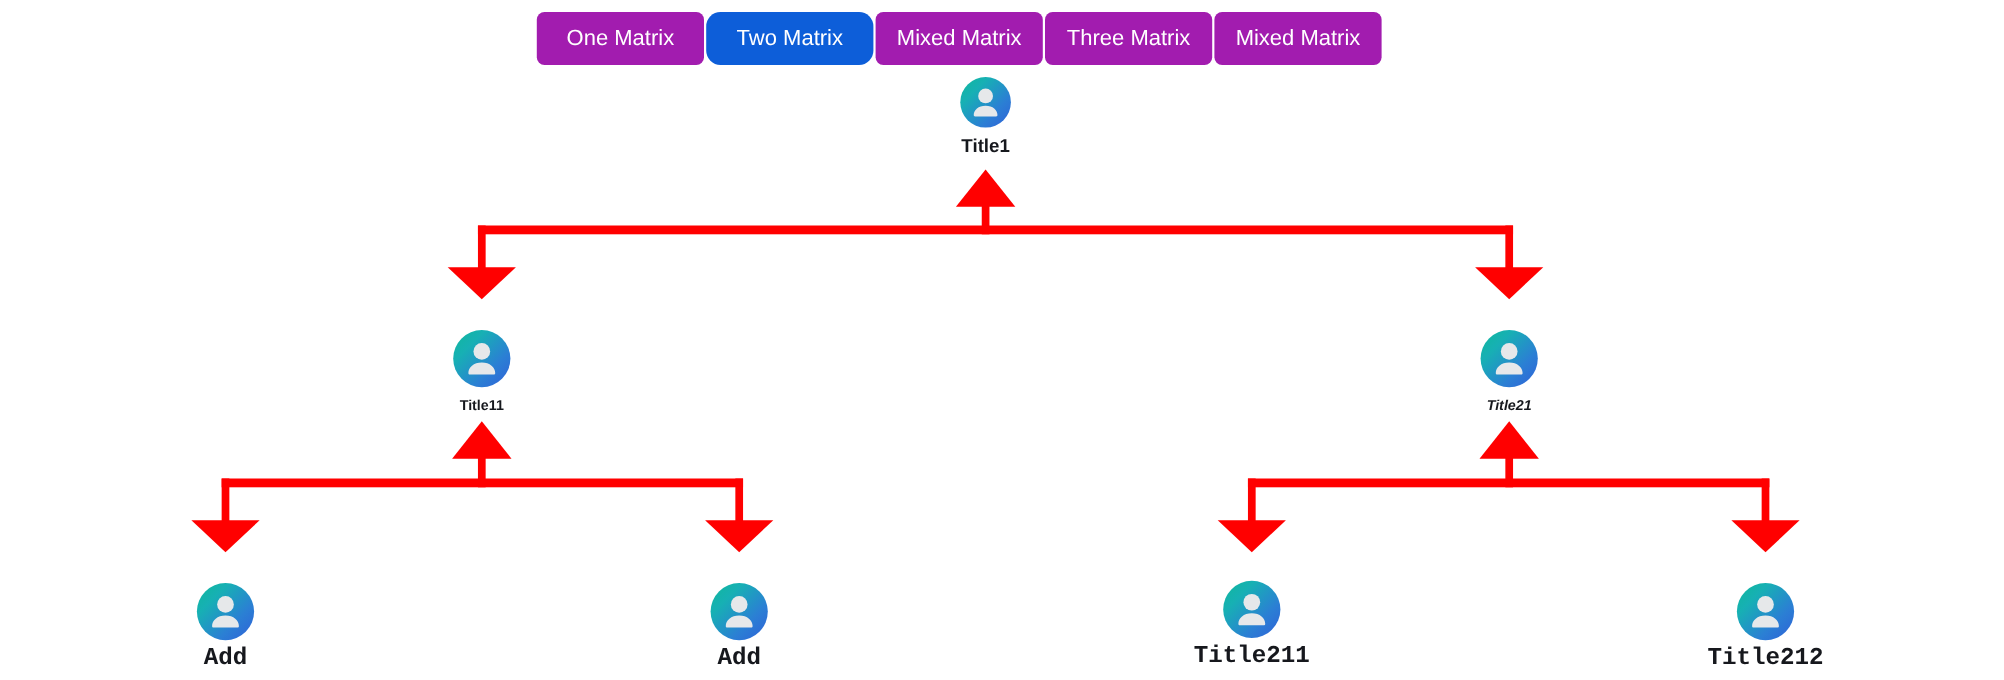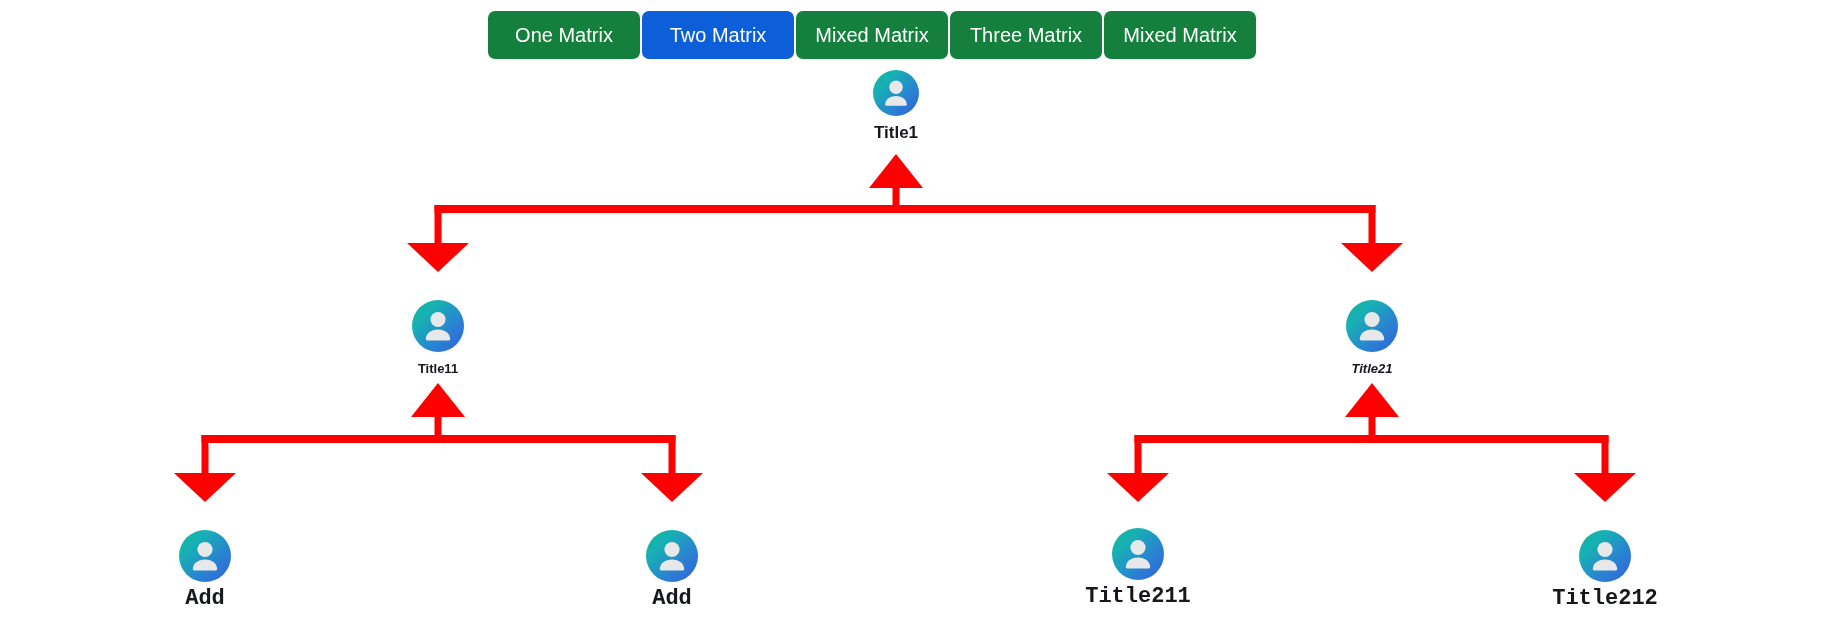--- a/index.html
+++ b/index.html
@@ -25,33 +25,34 @@
     align-items: flex-start;
     gap: 2px;
   }
   .tab-button {
     height: 48px;
     min-width: 152px;
     padding: 0 18px;
     border: none;
     outline: none;
     border-radius: 7px;
-    background: #15803d;
+    background: #a21caf;
     color: #ffffff;
     font-family: "Liberation Sans", sans-serif;
     font-size: 20px;
     font-weight: 400;
     line-height: 48px;
     text-align: center;
     cursor: pointer;
     white-space: nowrap;
     box-sizing: border-box;
   }
   .tab-button.is-active {
     background: #0d5ed9;
+    border-radius: 13px;
   }
 
   
   #tree-canvas {
     position: absolute;
     left: 0;
     top: 0;
     width: 1822px;
     height: 618px;
   }

